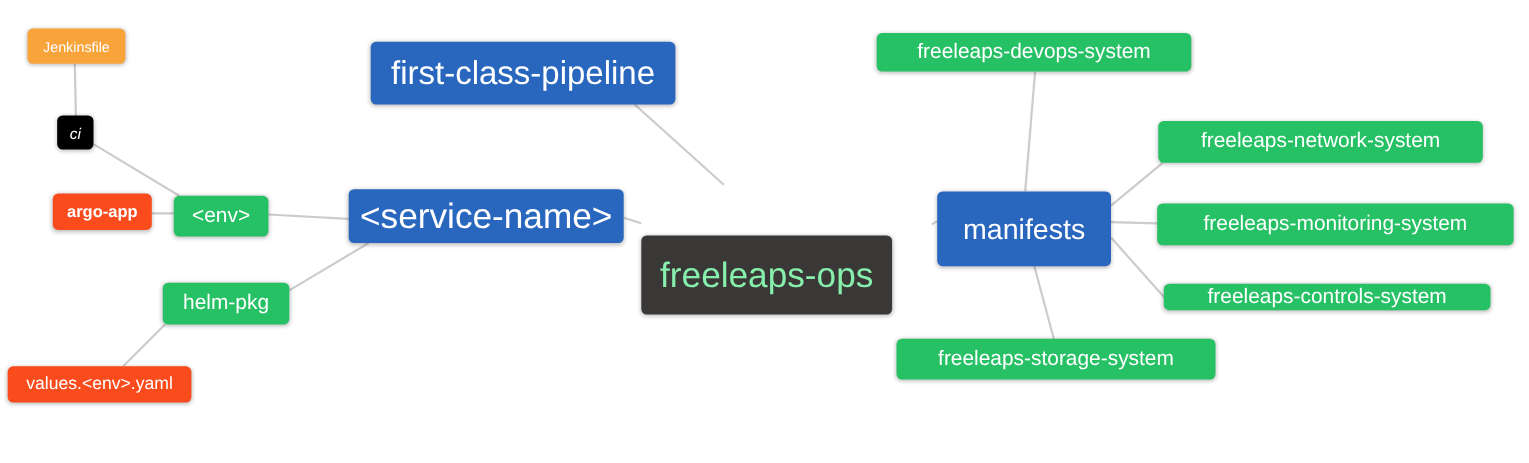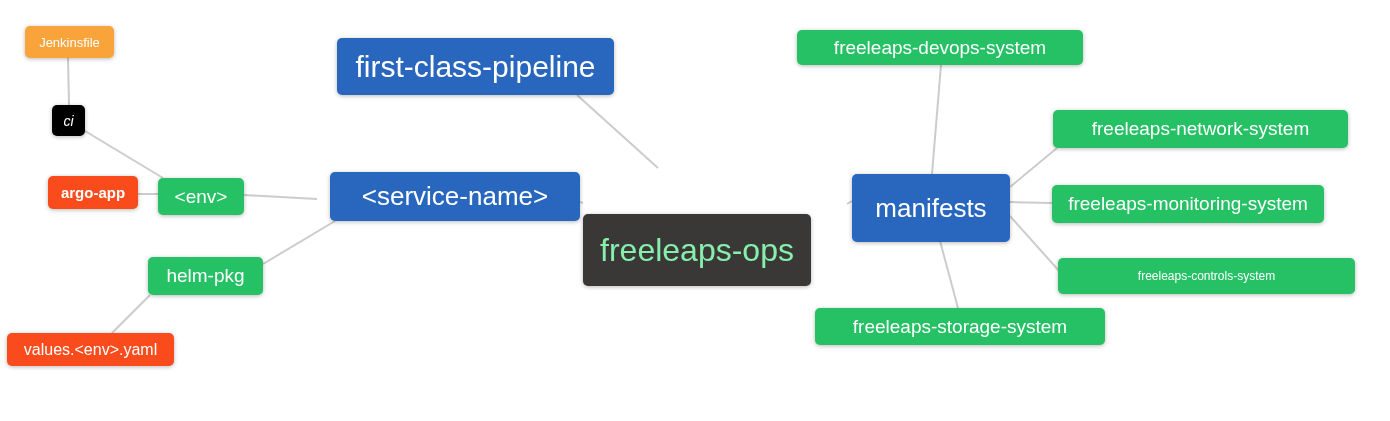--- a/index.html
+++ b/index.html
@@ -71,37 +71,37 @@
     </div>
     <div class="node" style="left: 158px; top: 178px; width: 86px; height: 37px; font-size: 19px; background: rgb(38, 192, 101); color: rgb(255, 255, 255);">
       <span>&lt;env&gt;</span>
     </div>
     <div class="node" style="left: 7px; top: 333px; width: 167px; height: 33px; font-size: 16px; background: rgb(250, 75, 29); color: rgb(255, 255, 255);">
       <span>values.&lt;env&gt;.yaml</span>
     </div>
     <div class="node" style="left: 315px; top: 38px; width: 277px; height: 57px; font-size: 30px; background: rgb(41, 103, 190); color: rgb(255, 255, 255); margin-left: 22px;">
       <span>first-class-pipeline</span>
     </div>
-    <div class="node" style="left: 317px; top: 172px; width: 250px; height: 49px; font-size: 26px; background: rgb(41, 103, 190); color: rgb(255, 255, 255); margin-left: 13px;">
+    <div class="node" style="left: 317px; top: 172px; width: 250px; height: 49px; font-size: 32px; background: rgb(41, 103, 190); color: rgb(255, 255, 255);">
       <span>&lt;service-name&gt;</span>
     </div>
     <div class="node" style="left: 583px; top: 168px; width: 228px; height: 72px; font-size: 32px; background: rgb(58, 55, 55); color: #86efac; margin-top: 46px;">
       <span>freeleaps-ops</span>
     </div>
     <div class="node" style="left: 852px; top: 174px; width: 158px; height: 68px; font-size: 26px; background: rgb(41, 103, 190); color: rgb(255, 255, 255);">
       <span>manifests</span>
     </div>
     <div class="node" style="left: 797px; top: 30px; width: 286px; height: 35px; font-size: 19px; background: rgb(38, 192, 101); color: rgb(255, 255, 255);">
       <span>freeleaps-devops-system</span>
     </div>
     <div class="node" style="left: 1053px; top: 110px; width: 295px; height: 38px; font-size: 19px; background: rgb(38, 192, 101); color: rgb(255, 255, 255);">
       <span>freeleaps-network-system</span>
     </div>
-    <div class="node" style="left: 1052px; top: 185px; width: 272px; height: 38px; font-size: 19px; background: rgb(38, 192, 101); color: rgb(255, 255, 255);">
+    <div class="node" style="left: 1052px; top: 185px; width: 324px; height: 38px; font-size: 19px; background: rgb(38, 192, 101); color: rgb(255, 255, 255);">
       <span>freeleaps-monitoring-system</span>
     </div>
-    <div class="node" style="left: 1058px; top: 258px; width: 297px; height: 36px; font-size: 12px; background: rgb(38, 192, 101); color: rgb(255, 255, 255);">
+    <div class="node" style="left: 1058px; top: 258px; width: 297px; height: 24px; font-size: 19px; background: rgb(38, 192, 101); color: rgb(255, 255, 255);">
       <span>freeleaps-controls-system</span>
     </div>
     <div class="node" style="left: 815px; top: 308px; width: 290px; height: 37px; font-size: 19px; background: rgb(38, 192, 101); color: rgb(255, 255, 255);">
       <span>freeleaps-storage-system</span>
     </div>
   </div>
 
 </body></html>

